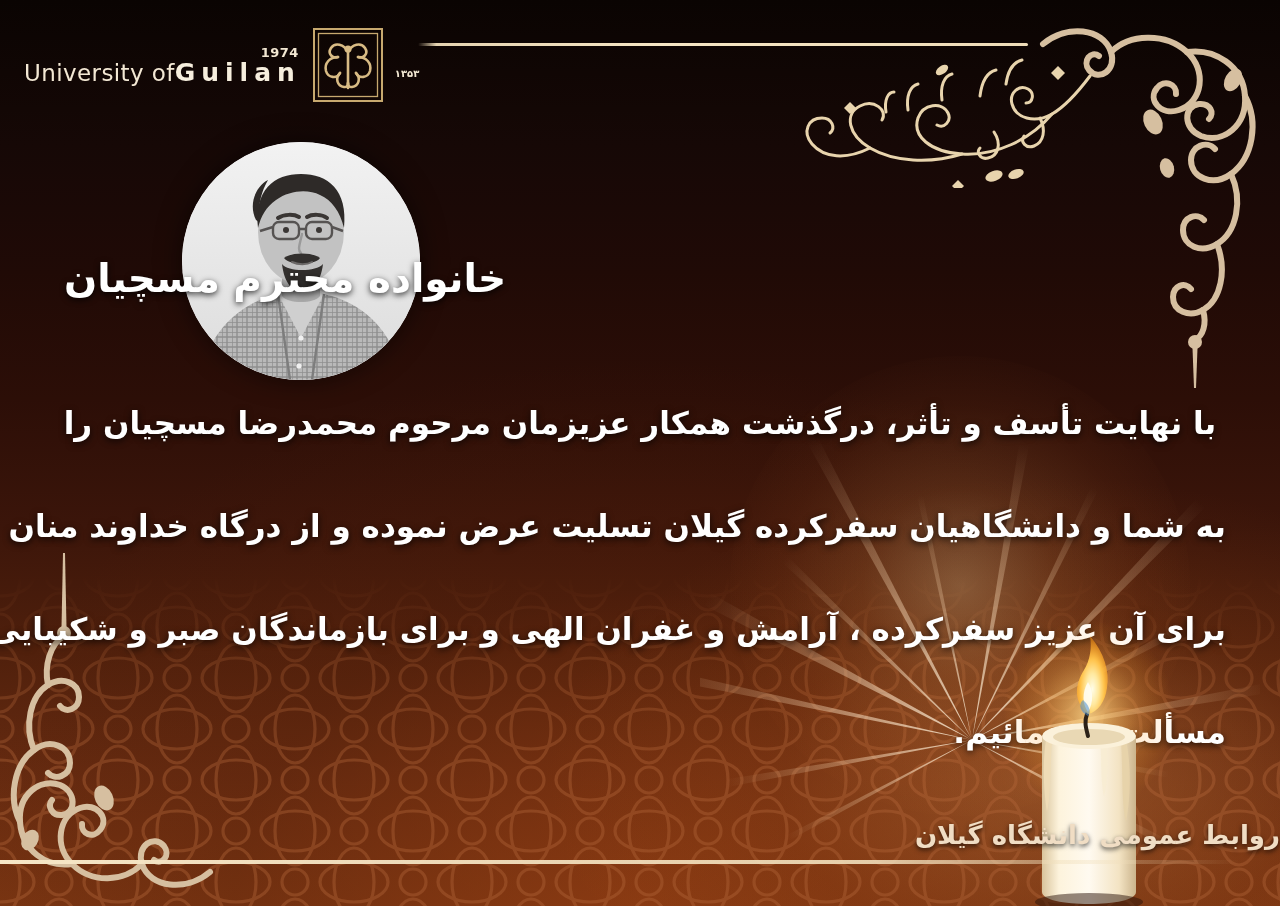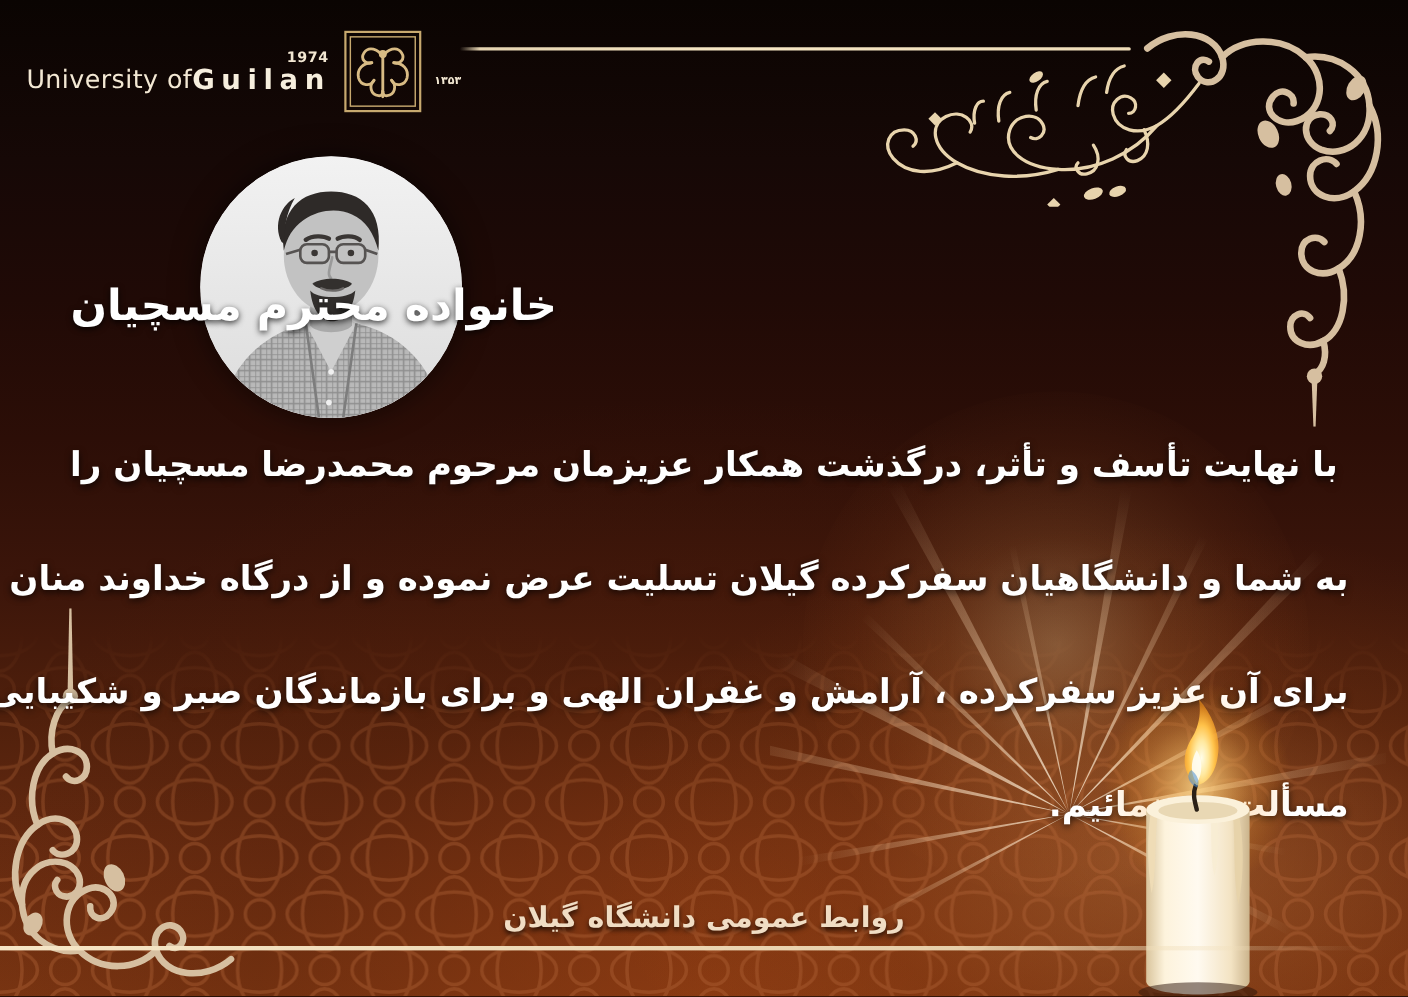--- a/index.html
+++ b/index.html
@@ -215,21 +215,21 @@
     letter-spacing: -0.3px;
   }
   .body-line:last-child { margin-bottom: 0; }
   .body-line.short { text-align: right; }
 
   .signature {
     position: absolute;
     bottom: 56px;
     left: 0;
     right: 0;
-    text-align: center;
+    text-align: right;
     font-size: 26px;
     color: #f0ddc4;
     font-weight: 700;
     text-shadow: 0 2px 5px rgba(0,0,0,0.7);
     letter-spacing: 0.5px;
   }
   .sig-rule {
     position: absolute;
     bottom: 42px;
     left: 0;

